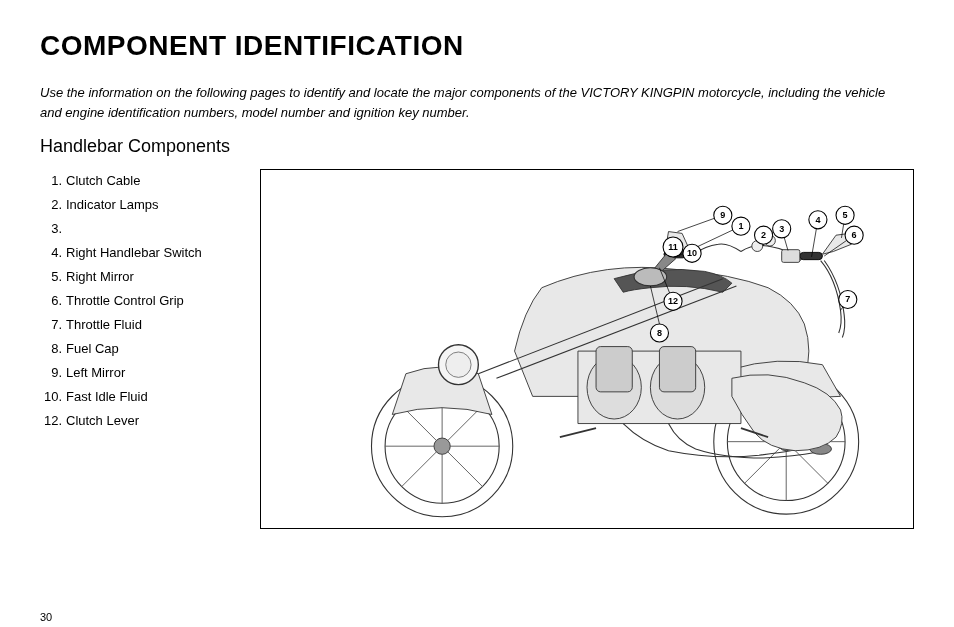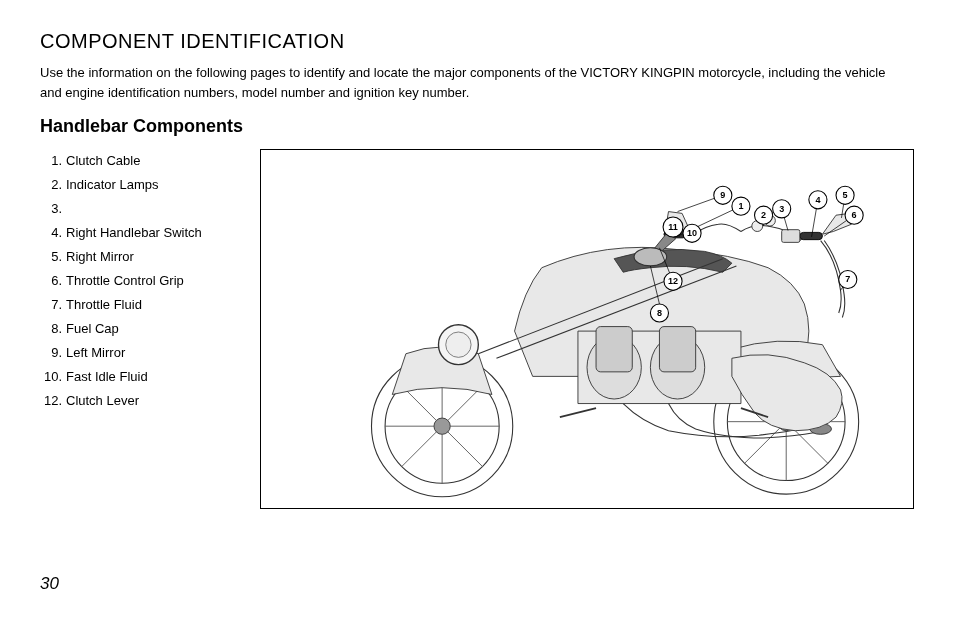--- a/index.html
+++ b/index.html
@@ -7,36 +7,37 @@
       background: #fff;
       font-family: Arial, Helvetica, sans-serif;
       font-size: 13px;
       color: #000;
       width: 954px;
       min-height: 627px;
       padding: 30px 40px 30px 40px;
     }
 
     .page-title {
-      font-size: 20px;
-      font-weight: normal;
-      margin-bottom: 10px;
+      font-size: 28px;
+      font-weight: bold;
+      margin-bottom: 21px;
       letter-spacing: 0.5px;
     }
 
     .intro-text {
       font-size: 13px;
       line-height: 1.5;
       margin-bottom: 14px;
       max-width: 860px;
+      font-style: italic;
     }
 
     .section-title {
       font-size: 18px;
-      font-weight: bold;
+      font-weight: normal;
       margin-bottom: 12px;
     }
 
     .content-area {
       display: flex;
       gap: 20px;
       align-items: flex-start;
     }
 
     .parts-list {
@@ -65,24 +66,23 @@
       background: #fff;
     }
 
     .diagram-container svg {
       width: 100%;
       height: 100%;
     }
 
     .page-number {
       position: absolute;
-      bottom: 33px;
+      bottom: 4px;
       left: 40px;
-      font-size: 17px;
-      font-style: italic;
+      font-size: 11px;
     }
 
     
     .moto-body {
       fill: none;
       stroke: #333;
       stroke-width: 1.2;
     }
     .moto-fill {
       fill: #e8e8e8;

